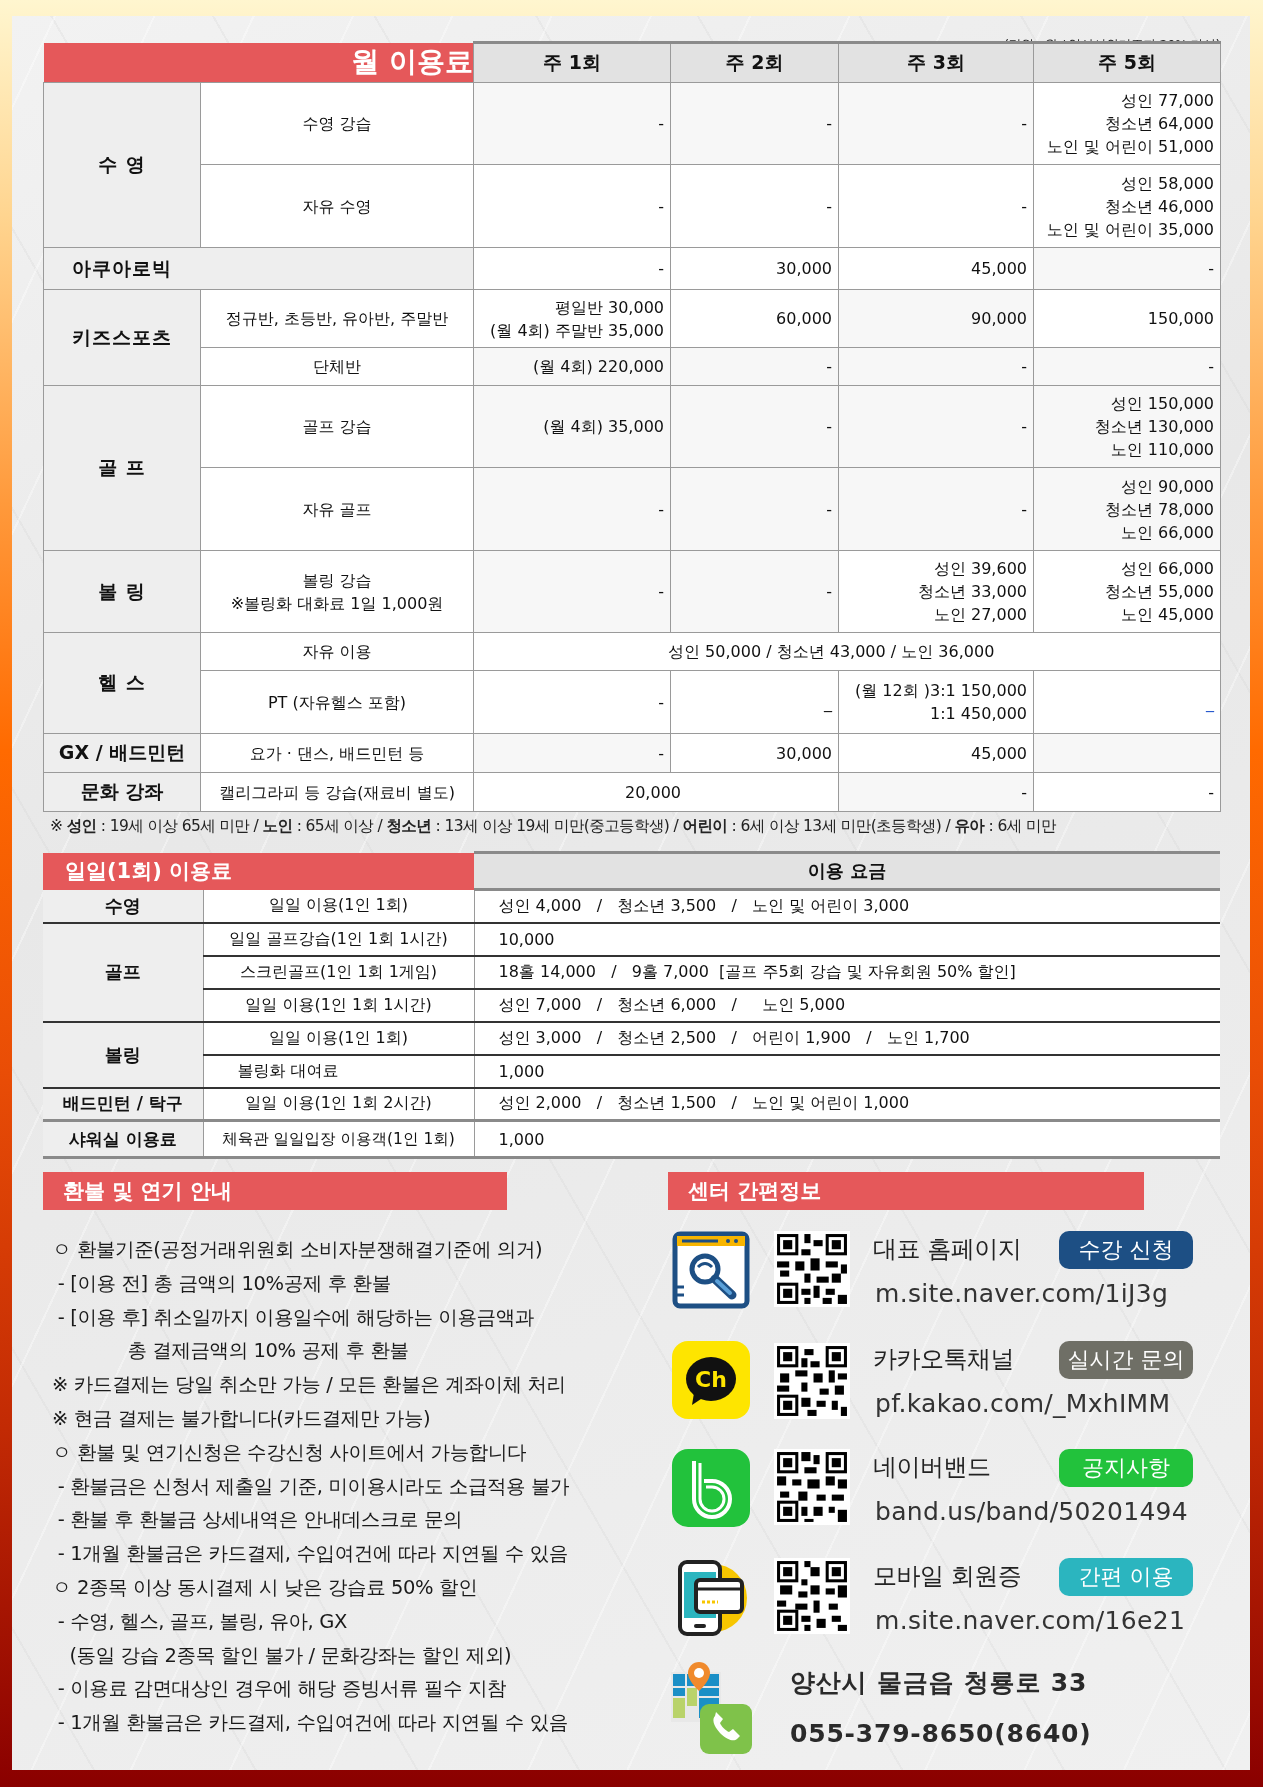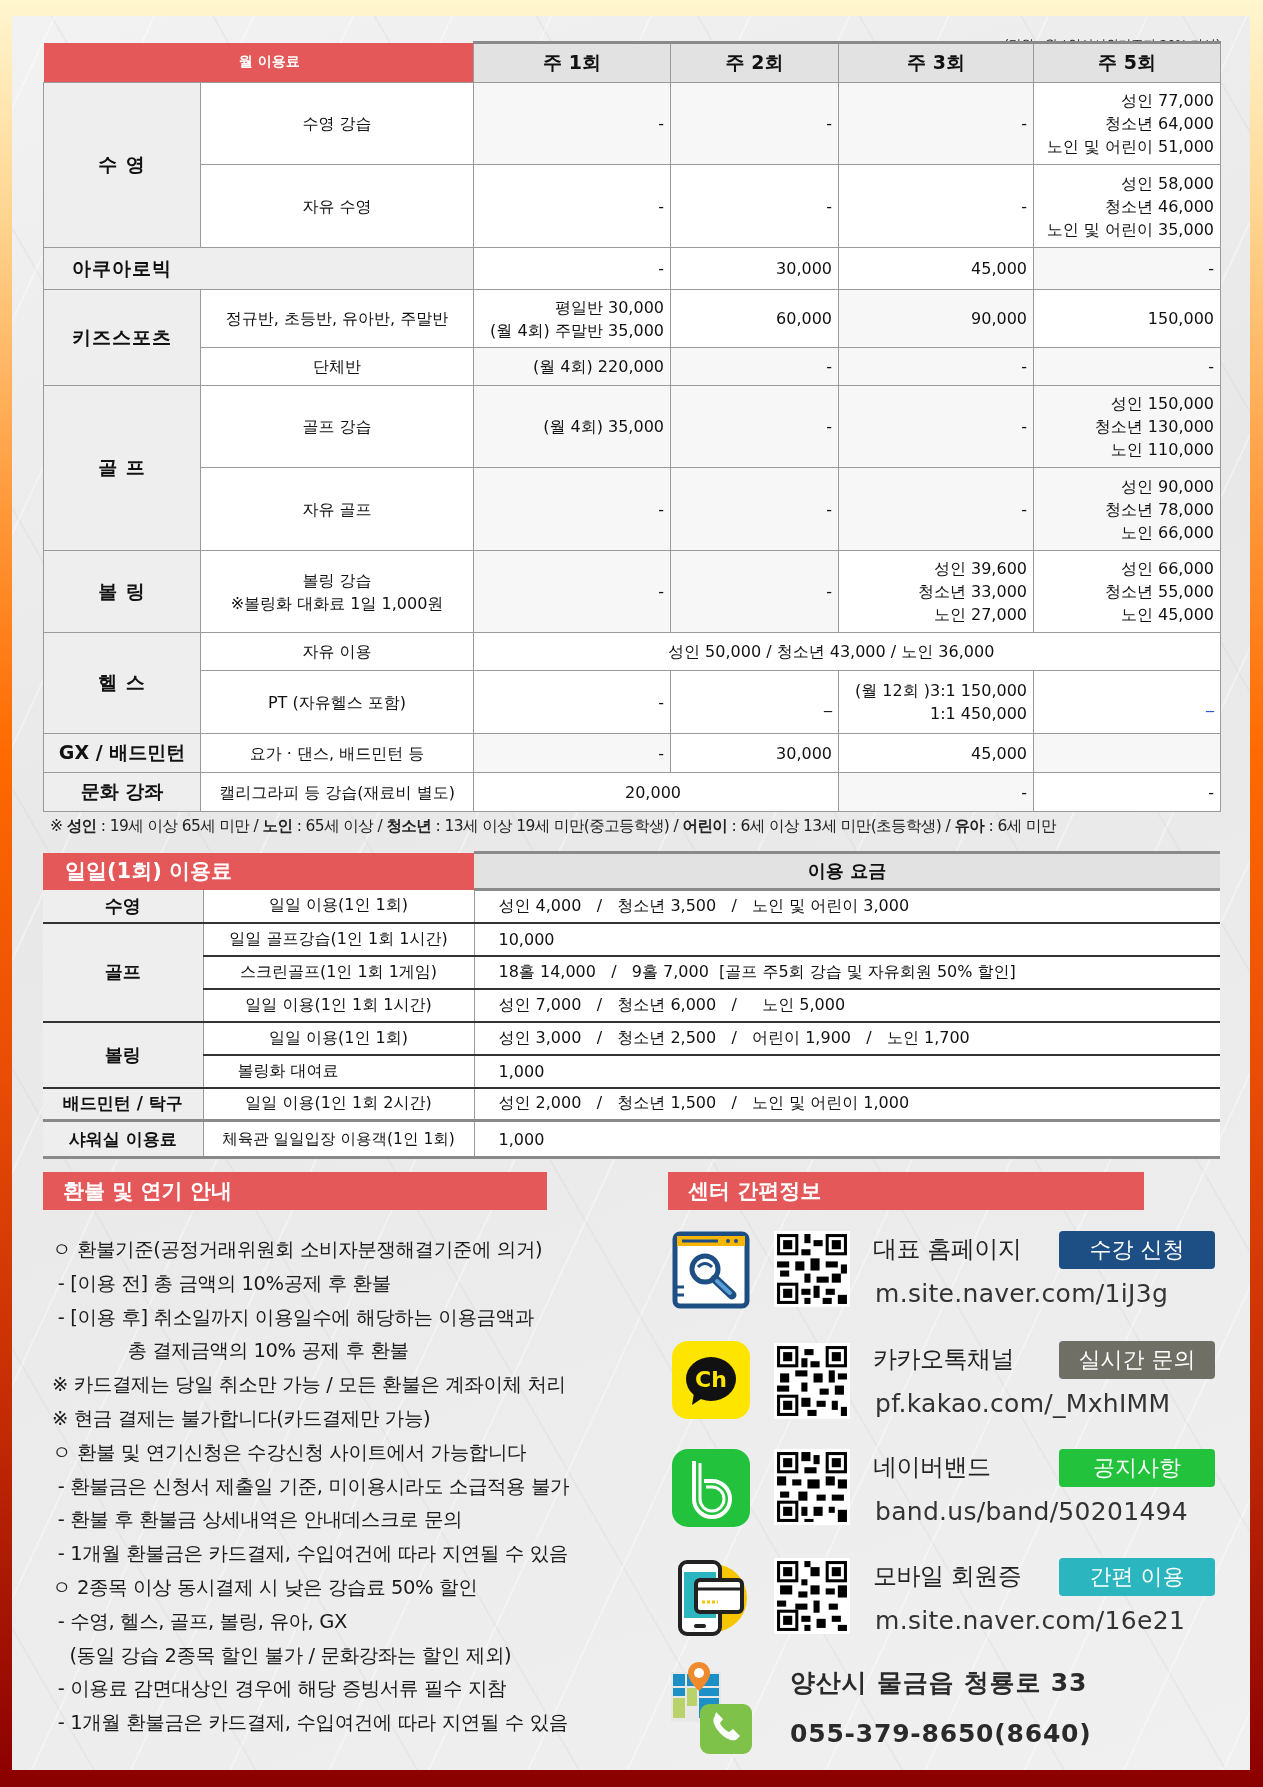--- a/index.html
+++ b/index.html
@@ -23,21 +23,21 @@
     pointer-events: none;
   }
   .abs { position: absolute; }
   .unit-note { position: absolute; right: 30px; top: 20px; font-size: 13px; color: #222; letter-spacing: -0.5px; }
 
   
   table { border-collapse: collapse; table-layout: fixed; }
   .monthly { position: absolute; left: 31px; top: 25px; width: 1177px; font-size: 16px; }
   .monthly td, .monthly th { border: 1.5px solid #9a9a9a; }
   .monthly th { background: #e2e2e2; font-weight: bold; font-size: 19px; height: 40px; border-top: 3px solid #8a8a8a; }
-  .monthly th.red { background: #e5585a; color: #fff; text-align: center; padding-left: 22px; border: none; font-size: 14px; }
+  .monthly th.red { background: #e5585a; color: #fff; text-align: right; padding-left: 22px; border: none; font-size: 28px; }
   .cat { background: #eeeeee; font-weight: bold; text-align: center; font-size: 19px; letter-spacing: 1px; }
   .cat-left { text-align: left; padding-left: 28px; }
   .sub { background: #fff; text-align: center; font-size: 16px; line-height: 23px; }
   .val { background: #fff; text-align: right; padding-right: 6px; font-size: 16px; line-height: 23px; vertical-align: middle; margin-top: 28px; }
   .val.alt { background: #f7f7f7; }
   .val.center { text-align: center; }
   .val .blue { color: #2255cc; }
   .age-note { position: absolute; left: 38px; top: 800px; font-size: 15.5px; letter-spacing: -0.6px; color: #222; }
   .age-note b { font-weight: bold; font-family: Liberation Serif, serif; }
 
@@ -61,21 +61,21 @@
   
   .refund { position: absolute; left: 40px; top: 1217px; width: 590px; font-size: 19.5px; line-height: 33.8px; color: #1a1a1a; letter-spacing: -0.4px; }
   .refund div { white-space: pre; }
 
   
   .info-row { position: absolute; left: 660px; width: 560px; height: 80px; }
   .icon-box { position: absolute; left: 0; top: 0; width: 78px; height: 78px; }
   .qr { position: absolute; left: 102px; top: 0; width: 76px; height: 76px; background: #fff; }
   .info-title { position: absolute; left: 201px; top: 2px; font-size: 24px; font-weight: normal; color: #222; letter-spacing: -0.5px; }
   .info-url { position: absolute; left: 203px; top: 48px; font-size: 25px; color: #333; letter-spacing: 0.3px; }
-  .badge { position: absolute; left: 387px; top: 0px; width: 156px; height: 38px; border-radius: 4px; color: #fff; font-size: 22px; text-align: center; line-height: 38px; }
+  .badge { position: absolute; left: 387px; top: 0px; width: 134px; height: 38px; border-radius: 10px; color: #fff; font-size: 22px; text-align: center; line-height: 38px; }
   .addr { position: absolute; left: 778px; font-size: 25px; font-weight: bold; color: #2a2a2a; letter-spacing: 0.8px; }
 </style>
 </head>
 <body>
 
 <div class="panel">
 
   <div class="unit-note">(단위 : 원 / 양산시외거주자 20% 가산)</div>
 
   <table class="monthly">
@@ -272,21 +272,21 @@
       <td class="dval">성인 2,000   /   청소년 1,500   /   노인 및 어린이 1,000</td>
     </tr>
     <tr class="last">
       <td class="dcat" style="font-size:17px">샤워실 이용료</td>
       <td class="dsub" style="font-size:15.5px">체육관 일일입장 이용객(1인 1회)</td>
       <td class="dval">1,000</td>
     </tr>
   </tbody>
     </table>
 
-  <div class="sec-head" style="left:31px; top:1156px; width:504px;">환불 및 연기 안내</div>
+  <div class="sec-head" style="left:31px; top:1156px; width:464px;">환불 및 연기 안내</div>
   <div class="refund">
     <div>ㅇ 환불기준(공정거래위원회 소비자분쟁해결기준에 의거)</div>
     <div> - [이용 전] 총 금액의 10%공제 후 환불</div>
     <div> - [이용 후] 취소일까지 이용일수에 해당하는 이용금액과</div>
     <div>             총 결제금액의 10% 공제 후 환불</div>
     <div>※ 카드결제는 당일 취소만 가능 / 모든 환불은 계좌이체 처리</div>
     <div>※ 현금 결제는 불가합니다(카드결제만 가능)</div>
     <div>ㅇ 환불 및 연기신청은 수강신청 사이트에서 가능합니다</div>
     <div> - 환불금은 신청서 제출일 기준, 미이용시라도 소급적용 불가</div>
     <div> - 환불 후 환불금 상세내역은 안내데스크로 문의</div>

